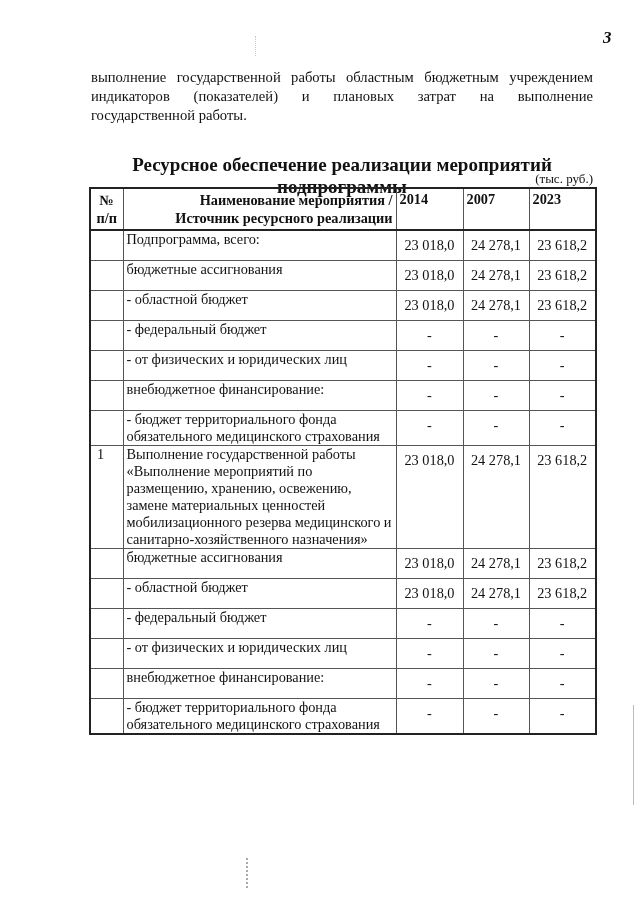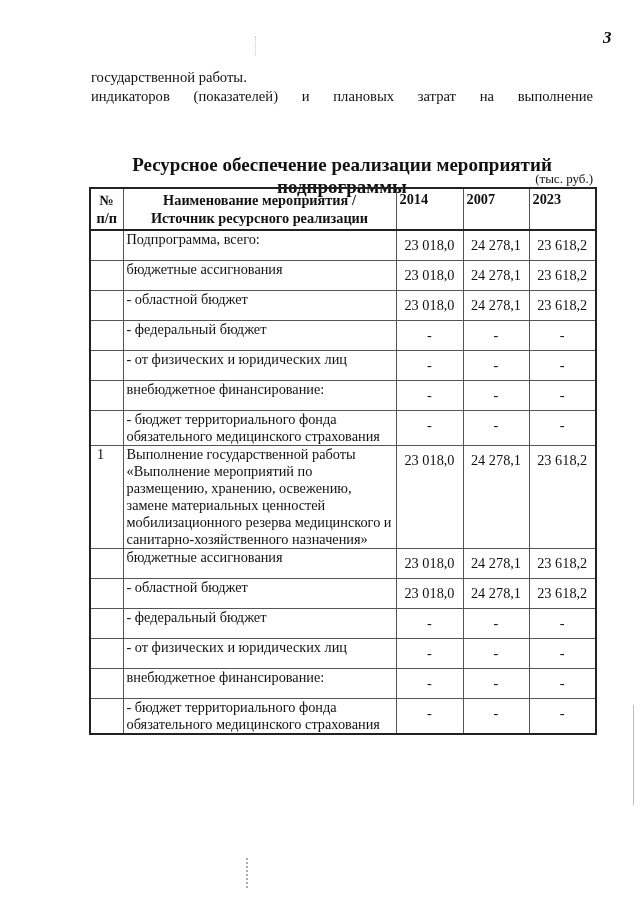--- a/index.html
+++ b/index.html
@@ -35,40 +35,41 @@
     }
     table.res col.c0 { width: 33px; }
     table.res col.c1 { width: 273px; }
     table.res col.c2 { width: 67px; }
     table.res col.c3 { width: 66px; }
     table.res col.c4 { width: 67px; }
     table.res th, table.res td {
       border: 1px solid #555; padding: 0 3px; vertical-align: top;
     }
     table.res th { font-weight: bold; height: 38px; padding-top: 2px; }
-    table.res th.name { text-align: center; line-height: 18px; }
+    table.res th.name { text-align: right; line-height: 18px; }
     table.res th.num { text-align: center; line-height: 18px; }
     table.res th.yr { text-align: left; }
     table.res td.val { text-align: center; white-space: nowrap; padding: 6px 1px; }
     table.res td.name { text-align: left; }
     table.res td.num { text-align: left; padding-left: 6px; }
     table.res thead tr { border-bottom: 2px solid #222; }
   </style>
 </head>
 <body>
 
 <div class="scan-dots"></div>
 <div class="scan-dots2"></div>
 <div class="scan-edge"></div>
 
 <div class="page-number">3</div>
 
 <div class="intro">
+  <span class="line">выполнение государственной работы областным бюджетным учреждением</span>
+  <span class="line">индикаторов (показателей) и плановых затрат на выполнение</span>
   <span class="line last">государственной работы.</span>
-  <span class="line">индикаторов (показателей) и плановых затрат на выполнение</span>
 </div>
 
 <div class="table-title">Ресурсное обеспечение реализации мероприятий подпрограммы</div>
 <div class="units">(тыс. руб.)</div>
 
 <table class="res">
   <colgroup>
       <col class="c0">
       <col class="c1">
       <col class="c2">

